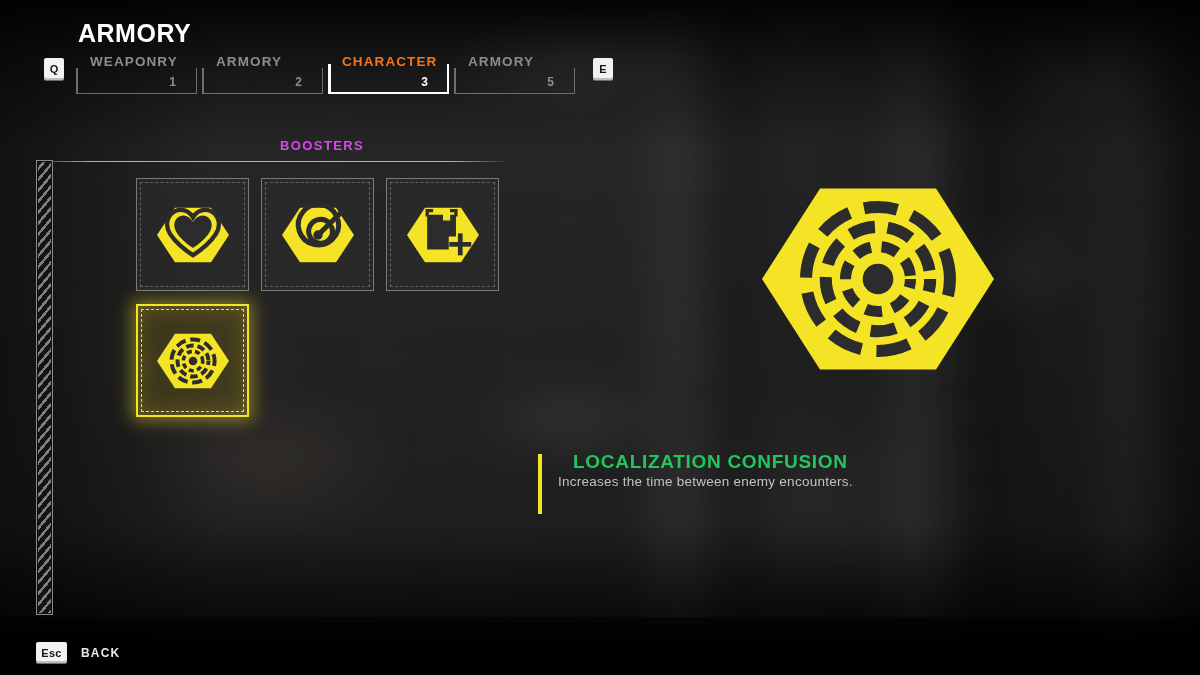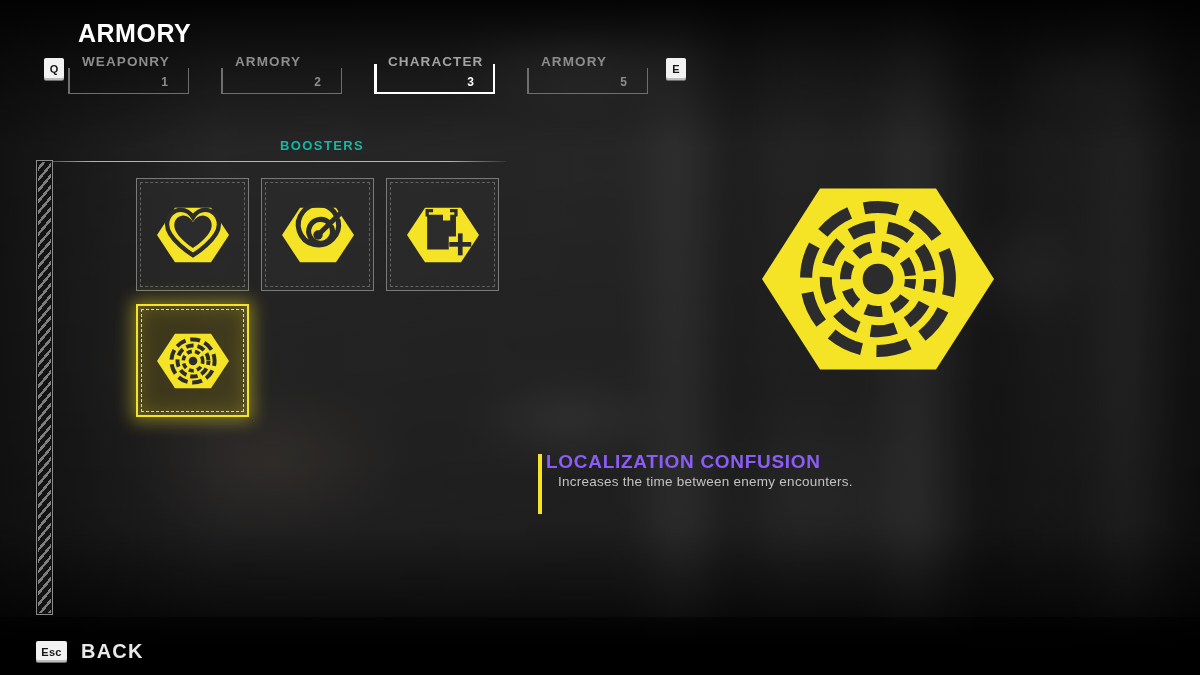--- a/index.html
+++ b/index.html
@@ -58,21 +58,21 @@
     width:20px; height:22px; margin-top:4px;
     background:#f2f2f2; color:#151515;
     font-size:11px; font-weight:bold;
     display:flex; align-items:center; justify-content:center;
     border-radius:2px;
     box-shadow:0 1px 0 #6c6c6c, inset 0 -2px 0 rgba(0,0,0,.22);
     flex:none;
   }
   .keycap.e { margin-left:13px; }
 
-  .tabs { display:flex; margin-left:4px;gap:27px; }
+  .tabs { display:flex; margin-left:12px; }
 
   .tab {
     position:relative;
     width:121px; height:40px;
     margin-right:5px;
     flex:none;
   }
   .tab .label {
     position:absolute; left:14px; top:0;
     font-size:13.5px; font-weight:bold; letter-spacing:1.1px;
@@ -80,21 +80,21 @@
   }
   .tab .num {
     position:absolute; right:21px; bottom:6px;
     font-size:12px; font-weight:bold; color:#8d8d8d; line-height:1;
   }
   
   .tab .brk-l, .tab .brk-r { position:absolute; bottom:0; width:1.5px; height:26px; background:#6e6e6e; }
   .tab .brk-l { left:0; } .tab .brk-r { right:0; }
   .tab .brk-b { position:absolute; left:0; right:0; bottom:0; height:1.5px; background:#6e6e6e; }
 
-  .tab.active .label { color:#a3a3a3; }
+  .tab.active .label { color:#f97316; }
   .tab.active .num { color:#fff; }
   .tab.active .brk-l, .tab.active .brk-r { background:#fff; width:2.5px; height:30px; }
   .tab.active .brk-b { background:#fff; height:2.5px; }
 
   
   .tab.current .hatch {
     position:absolute; left:3px; right:16px; bottom:3px; height:13px;
     background:repeating-linear-gradient(115deg,
       #c9c9c9 0px, #c9c9c9 3px, rgba(0,0,0,0) 3px, rgba(0,0,0,0) 8px);
     opacity:.85;
@@ -107,21 +107,21 @@
   }
   .tab.current .brk-b { right:12px; left:0; }
   .tab.current .brk-b2 {
     position:absolute; right:0; bottom:0; width:12px; height:2.5px; background:#fff;
   }
   .tab.current .num { right:16px; z-index:3; color:#fff; text-shadow:0 0 3px #000,0 0 3px #000; }
 
   
   .section-title {
     position:absolute; left:280px; top:138px;
-    color:#14b8a6; font-size:13px; font-weight:bold; letter-spacing:1.4px;
+    color:#d946ef; font-size:13px; font-weight:bold; letter-spacing:1.4px;
   }
   .section-rule {
     position:absolute; left:36px; top:161px; width:470px; height:1px;
     background:linear-gradient(90deg, rgba(190,190,190,.15) 0%, rgba(205,205,205,.85) 12%, rgba(205,205,205,.85) 88%, rgba(190,190,190,.1) 100%);
   }
 
   
   .rail {
     position:absolute; left:36px; top:160px; width:17px; height:455px;
     border:1px solid #8b8b8b;
@@ -164,22 +164,22 @@
   
   .preview { position:absolute; left:762px; top:163px; width:232px; height:232px; }
   .preview svg { width:100%; height:100%; display:block; }
 
   
   .desc { position:absolute; left:538px; top:452px; width:520px; }
   .desc .accent {
     position:absolute; left:0; top:2px; width:4px; height:60px; background:#f5e425;
   }
   .desc .title {
-    margin-left:8px;
-    color:#8b5cf6; font-size:19px; font-weight:bold; letter-spacing:.7px; line-height:1;
+    margin-left:35px;
+    color:#22c55e; font-size:19px; font-weight:bold; letter-spacing:.7px; line-height:1;
   }
   .desc .sub {
     margin-left:20px; margin-top:3px;
     color:#c2c2c2; font-size:13.5px; letter-spacing:.25px; line-height:1.2;
   }
 
   
   .footer-bar {
     position:absolute; left:0; right:0; bottom:0; height:58px;
     background:linear-gradient(180deg, rgba(0,0,0,.55) 0%, #000 55%);
@@ -191,21 +191,21 @@
   .footer-item .keycap-esc {
     min-width:31px; height:21px; padding:0 4px;
     background:#f2f2f2; color:#151515;
     font-size:11px; font-weight:bold; letter-spacing:.3px;
     display:flex; align-items:center; justify-content:center;
     border-radius:2px;
     box-shadow:0 1px 0 #6c6c6c, inset 0 -2px 0 rgba(0,0,0,.22);
   }
   .footer-item .flabel {
     margin-left:14px; color:#e9e9e9;
-    font-size:20px; font-weight:bold; letter-spacing:1.2px;
+    font-size:12px; font-weight:bold; letter-spacing:1.2px;
   }
 </style>
 </head>
 <body>
 
 <div id="backdrop">
   <div class="bg-layer"></div>
   <div class="scrim"></div>
 </div>
 

